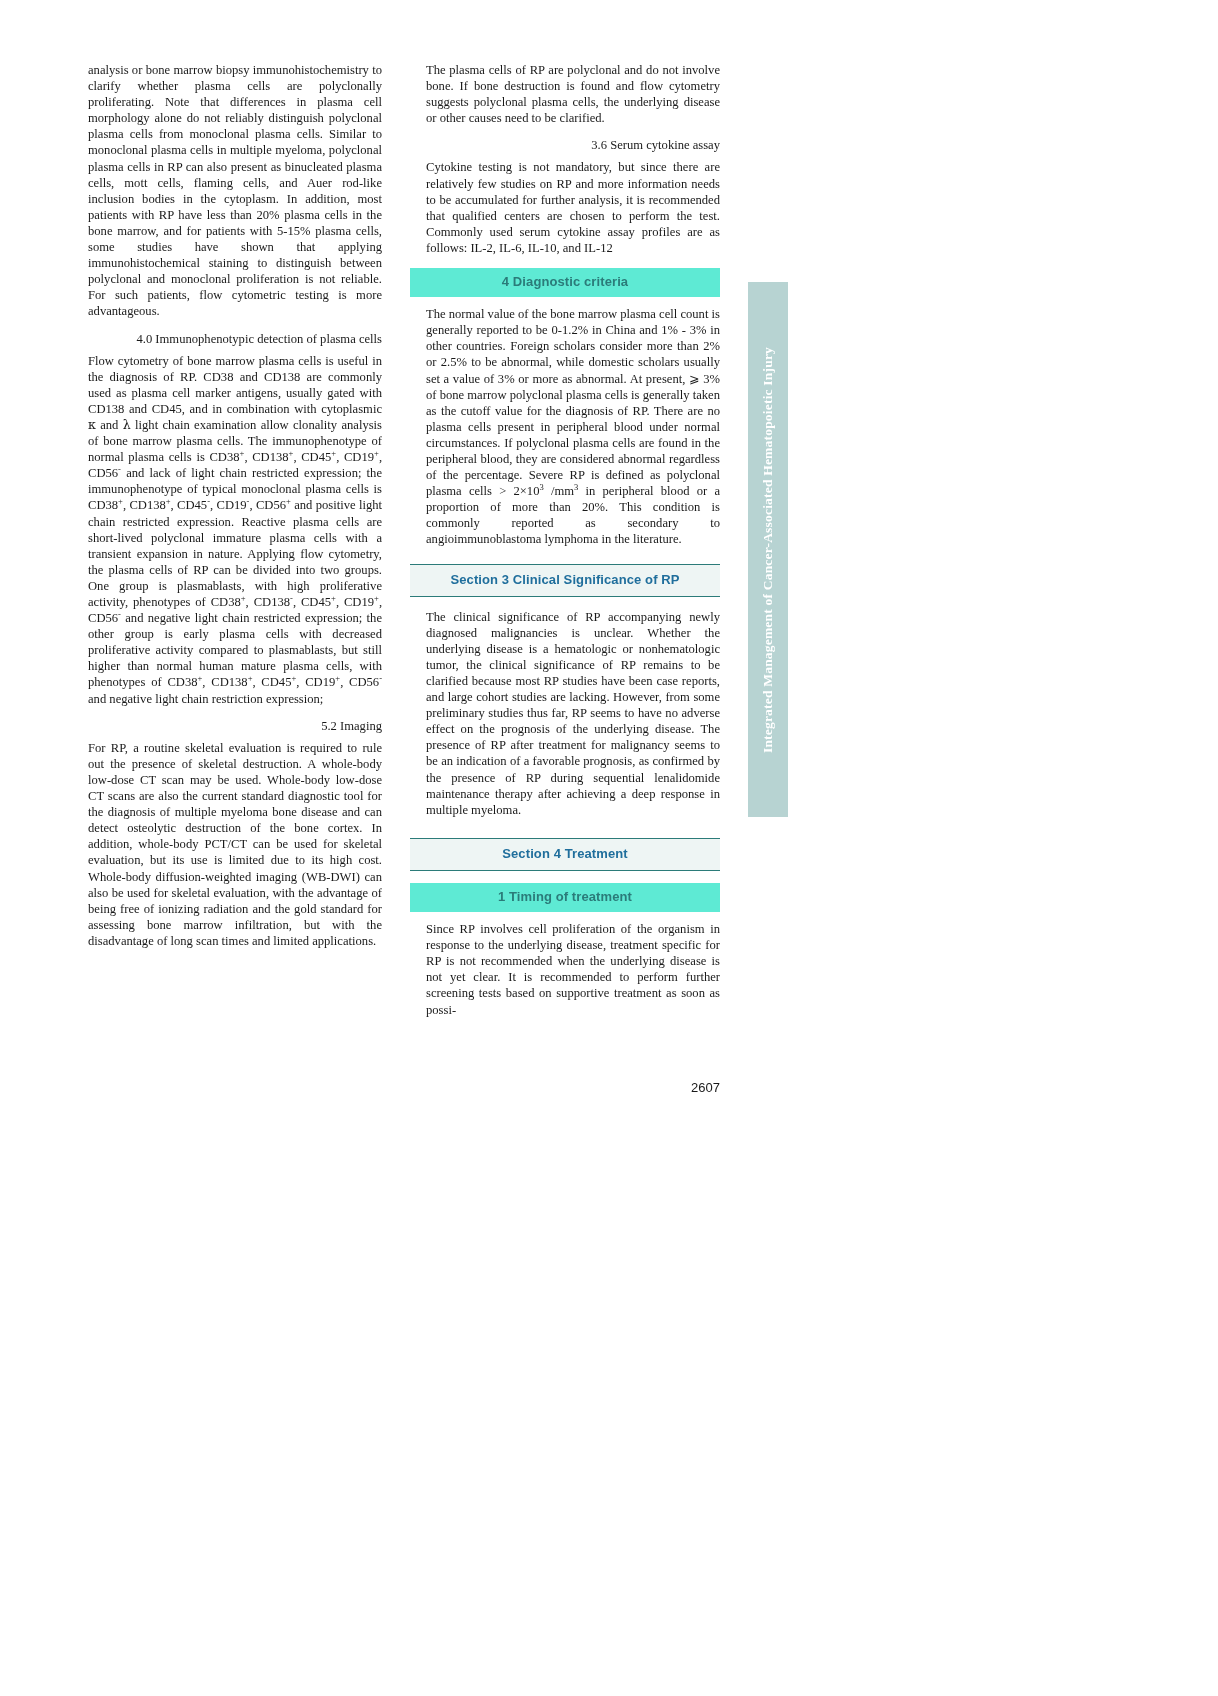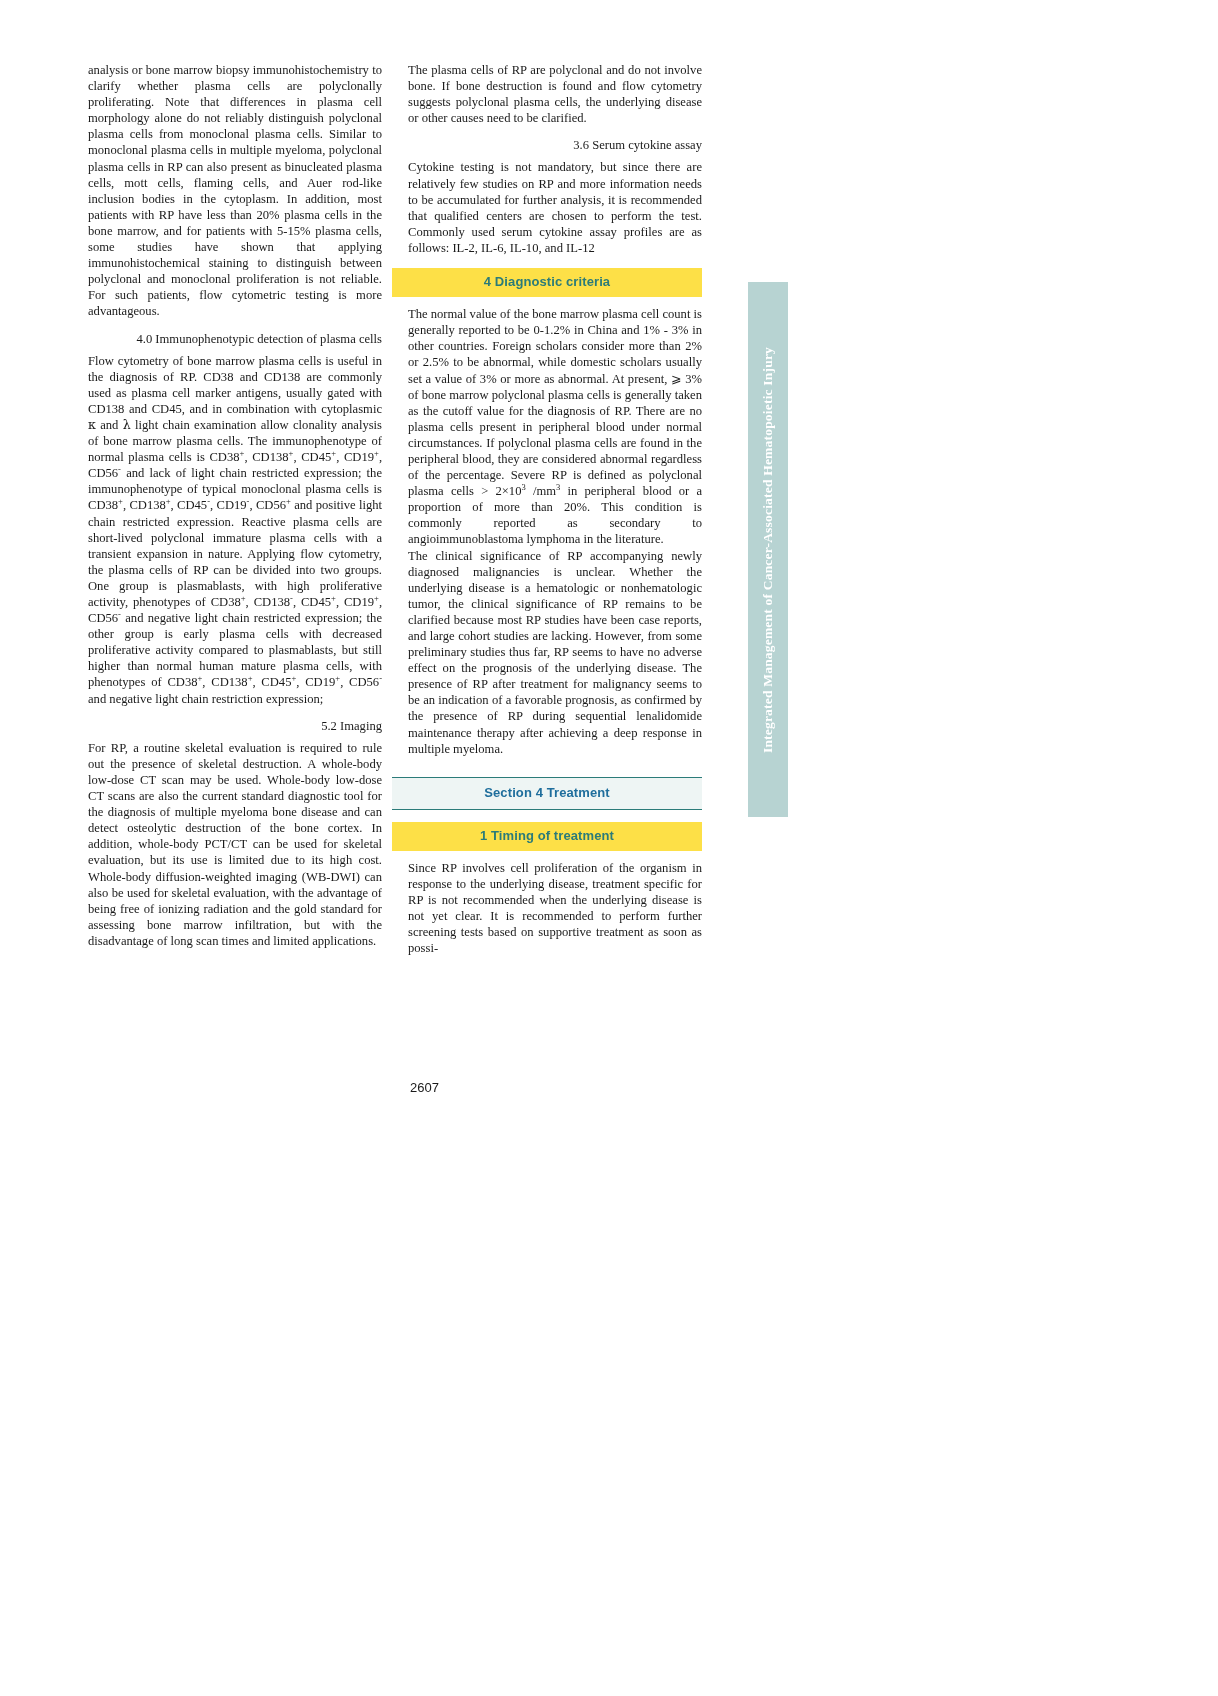--- a/index.html
+++ b/index.html
@@ -23,37 +23,37 @@
     position: absolute;
     top: 62px;
     width: 310px;
     font-size: 12.6px;
     line-height: 16.1px;
     text-align: justify;
     text-justify: inter-word;
     hyphens: auto;
   }
   .col-left { left: 72px; }
-  .col-right { left: 392px; }
+  .col-right { left: 410px; }
 
   p {
     margin: 0 0 0 16px;
     text-indent: 0;
   }
 
   .subhead {
     margin-top: 11px;
     margin-bottom: 6px;
     font-size: 12.6px;
     font-weight: normal;
     text-align: right;
   }
 
   .band {
-    background: #fde047;
+    background: #5eead4;
     text-align: center;
     color: #2b7b79;
     font-family: "Liberation Sans", sans-serif;
     font-weight: bold;
     font-size: 13px;
     padding: 6px 0 7px 0;
     margin: 12px 0 9px 0;
     letter-spacing: 0.1px;
   }
   .band.rule-band {
@@ -86,21 +86,21 @@
     font-weight: bold;
     font-size: 13.5px;
     letter-spacing: 0.2px;
   }
 
   .page-number {
     position: absolute;
     left: 410px;
     top: 1080px;
     width: 310px;
-    text-align: left;
+    text-align: right;
     font-family: "Liberation Sans", sans-serif;
     font-size: 13px;
     color: #1a1a1a;
   }
 
   sup { font-size: 0.68em; vertical-align: super; line-height: 0; }
   .sym { font-family: "DejaVu Serif", serif; }
 </style>
 </head>
 <body>
@@ -123,20 +123,21 @@
     <p>The plasma cells of RP are polyclonal and do not involve bone. If bone destruction is found and flow cytometry suggests polyclonal plasma cells, the underlying disease or other causes need to be clarified.</p>
 
     <h3 class="subhead">3.6 Serum cytokine assay</h3>
 
     <p>Cytokine testing is not mandatory, but since there are relatively few studies on RP and more information needs to be accumulated for further analysis, it is recommended that qualified centers are chosen to perform the test. Commonly used serum cytokine assay profiles are as follows: IL-2, IL-6, IL-10, and IL-12</p>
 
     <div class="band">4 Diagnostic criteria</div>
 
     <p><span>The normal value of the bone marrow plasma cell count is generally reported to be 0-1.2% in China and 1% - 3% in other countries. Foreign scholars consider more than 2% or 2.5% to be abnormal, while domestic scholars usually set a value of 3% or more as abnormal. At present, </span><span class="sym">⩾</span><span> 3% of bone marrow polyclonal plasma cells is generally taken as the cutoff value for the diagnosis of RP. There are no plasma cells present in peripheral blood under normal circumstances. If polyclonal plasma cells are found in the peripheral blood, they are considered abnormal regardless of the percentage. Severe RP is defined as polyclonal plasma cells &gt; 2×10</span><sup>3</sup><span> /mm</span><sup>3</sup><span> in peripheral blood or a proportion of more than 20%. This condition is commonly reported as secondary to angioimmunoblastoma lymphoma in the literature.</span></p>
 
+    <div class="band rule-band">Section 3 Clinical Significance of RP</div>
 
     <p>The clinical significance of RP accompanying newly diagnosed malignancies is unclear. Whether the underlying disease is a hematologic or nonhematologic tumor, the clinical significance of RP remains to be clarified because most RP studies have been case reports, and large cohort studies are lacking. However, from some preliminary studies thus far, RP seems to have no adverse effect on the prognosis of the underlying disease. The presence of RP after treatment for malignancy seems to be an indication of a favorable prognosis, as confirmed by the presence of RP during sequential lenalidomide maintenance therapy after achieving a deep response in multiple myeloma.</p>
 
     <div class="band rule-band treat">Section 4 Treatment</div>
 
     <div class="band">1 Timing of treatment</div>
 
     <p>Since RP involves cell proliferation of the organism in response to the underlying disease, treatment specific for RP is not recommended when the underlying disease is not yet clear. It is recommended to perform further screening tests based on supportive treatment as soon as possi-</p>
   </div>
 

